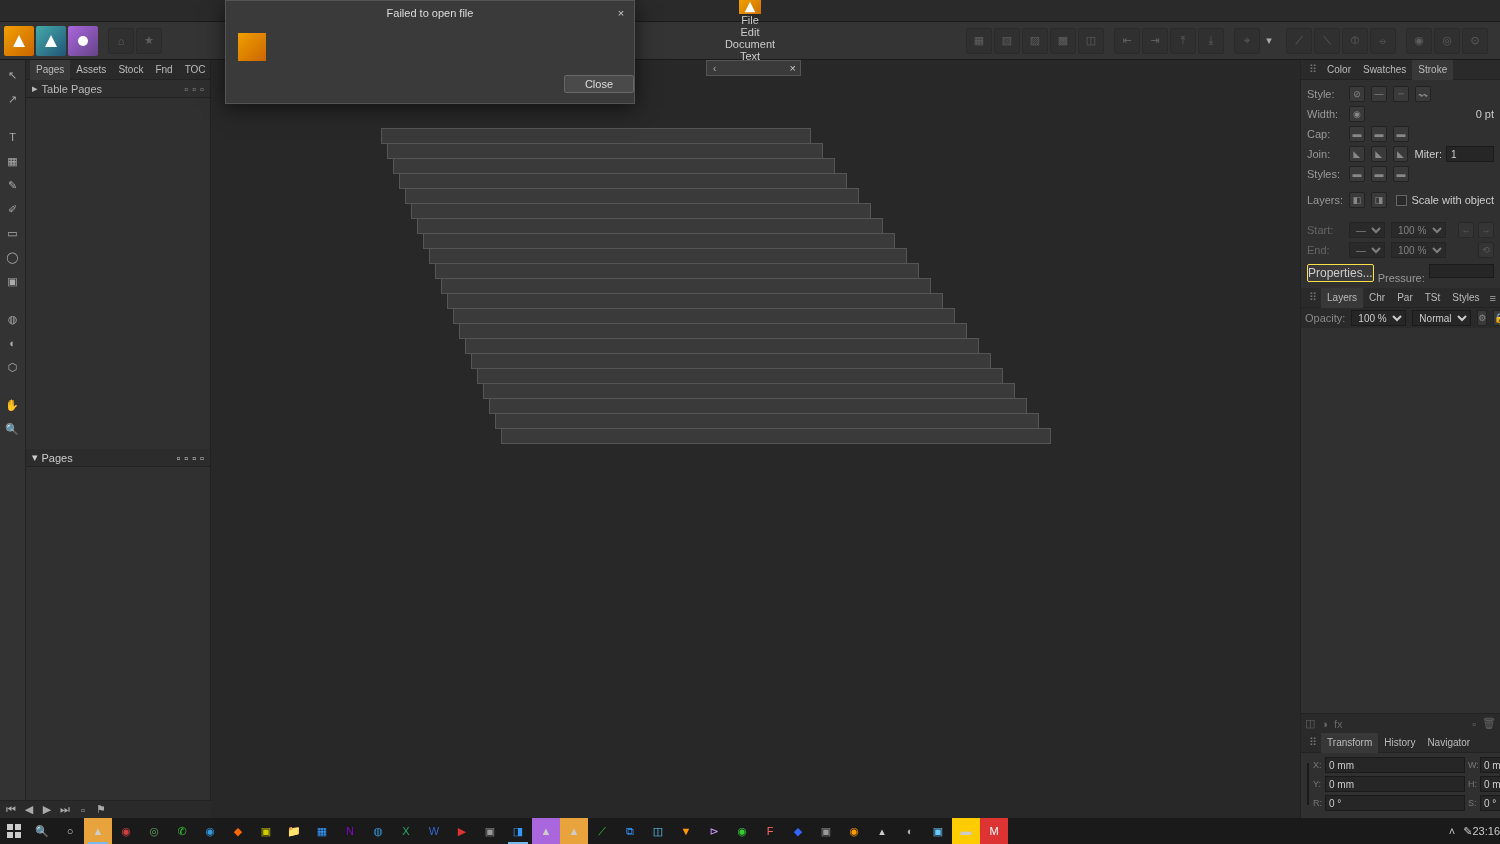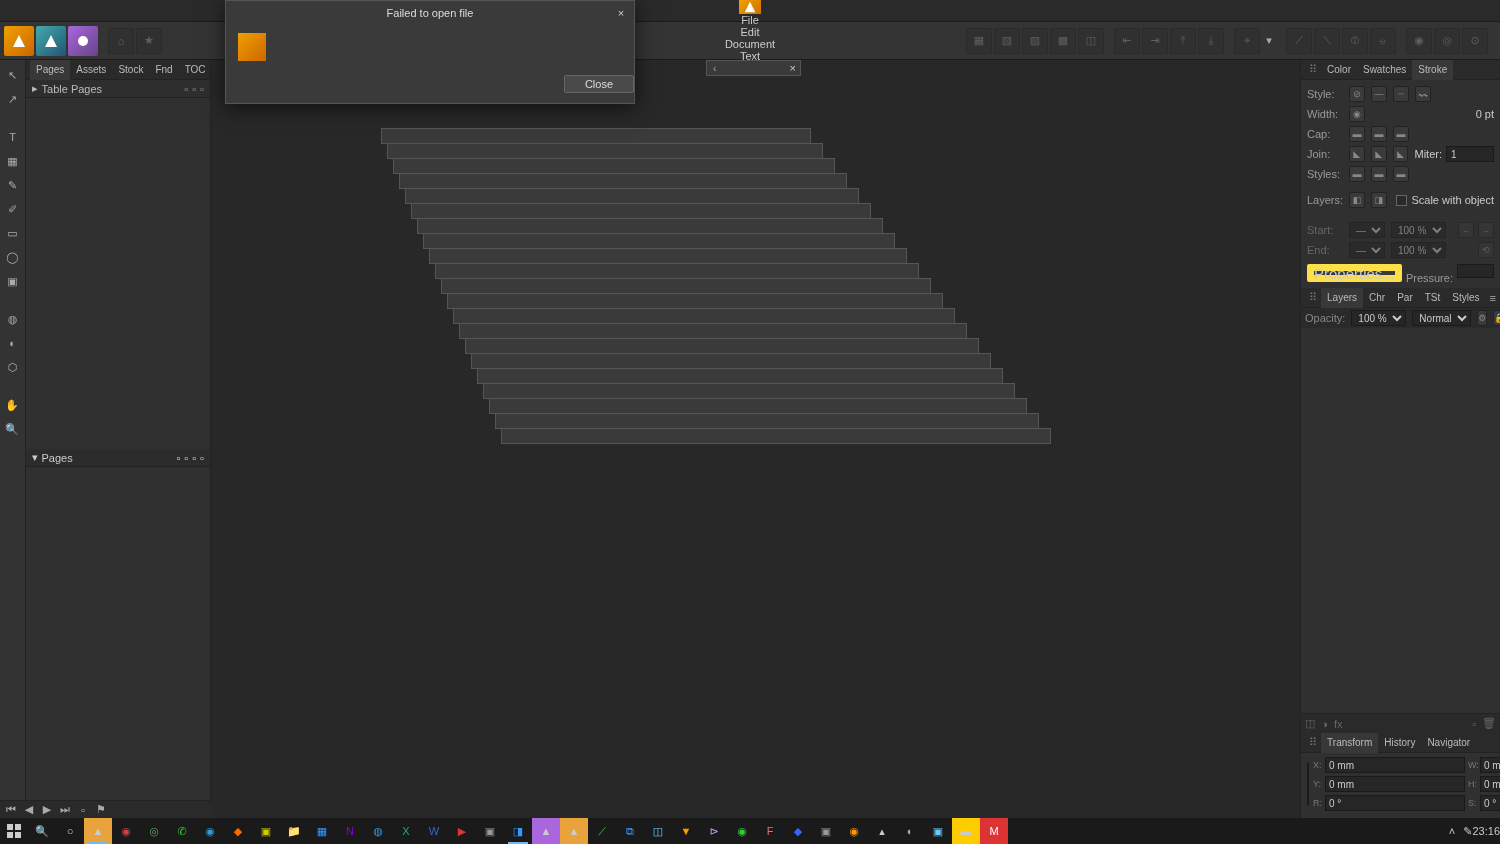--- a/index.html
+++ b/index.html
@@ -43,21 +43,21 @@
 
 .stroke-panel { padding:4px 6px; background:#303030; font-size:10px; color:#bbb; }
 .srow { display:flex; align-items:center; height:20px; gap:6px; }
 .srow label { width:36px; color:#999; }
 .srow .val-right { margin-left:auto; color:#ccc; display:flex; align-items:center; gap:4px; }
 .mini-btn { width:16px; height:16px; background:#3a3a3a; border:1px solid #222; border-radius:2px; display:flex; align-items:center; justify-content:center; color:#888; font-size:9px; }
 .mini-input { background:#262626; border:1px solid #1a1a1a; color:#ccc; padding:1px 4px; width:48px; height:16px; font-size:10px; }
 .mini-select { background:#262626; border:1px solid #1a1a1a; color:#ccc; padding:0 2px; height:16px; font-size:10px; }
 .chk { width:11px; height:11px; border:1px solid #666; background:#2a2a2a; }
 .prop-row { display:flex; gap:4px; margin-top:4px; }
-.prop-btn { flex:1; background:#3a3a3a; border:7px solid #fde047; height:18px; display:flex; align-items:center; justify-content:center; font-size:15px; color:#ccc; border-radius:2px; }
+.prop-btn { flex:1; background:#3a3a3a; border:1px solid #fde047; height:18px; display:flex; align-items:center; justify-content:center; font-size:12px; color:#ccc; border-radius:2px; }
 .pressure-bar { flex:1; height:14px; background:#262626; border:1px solid #1a1a1a; }
 
 .layers-panel { flex:1; background:#303030; display:flex; flex-direction:column; }
 .layers-toolbar { height:20px; background:#2a2a2a; display:flex; align-items:center; padding:0 4px; gap:6px; font-size:10px; color:#888; }
 .layers-body { flex:1; }
 .layers-bottom { height:20px; background:#2a2a2a; border-top:1px solid #222; display:flex; align-items:center; justify-content:flex-end; padding:0 4px; gap:6px; color:#666; }
 
 .transform-panel { background:#303030; padding:4px 6px; }
 .trow { display:flex; gap:4px; margin-bottom:3px; align-items:center; }
 .preview-box { width:42px; height:42px; background:#262626; border:1px solid #1a1a1a; }

